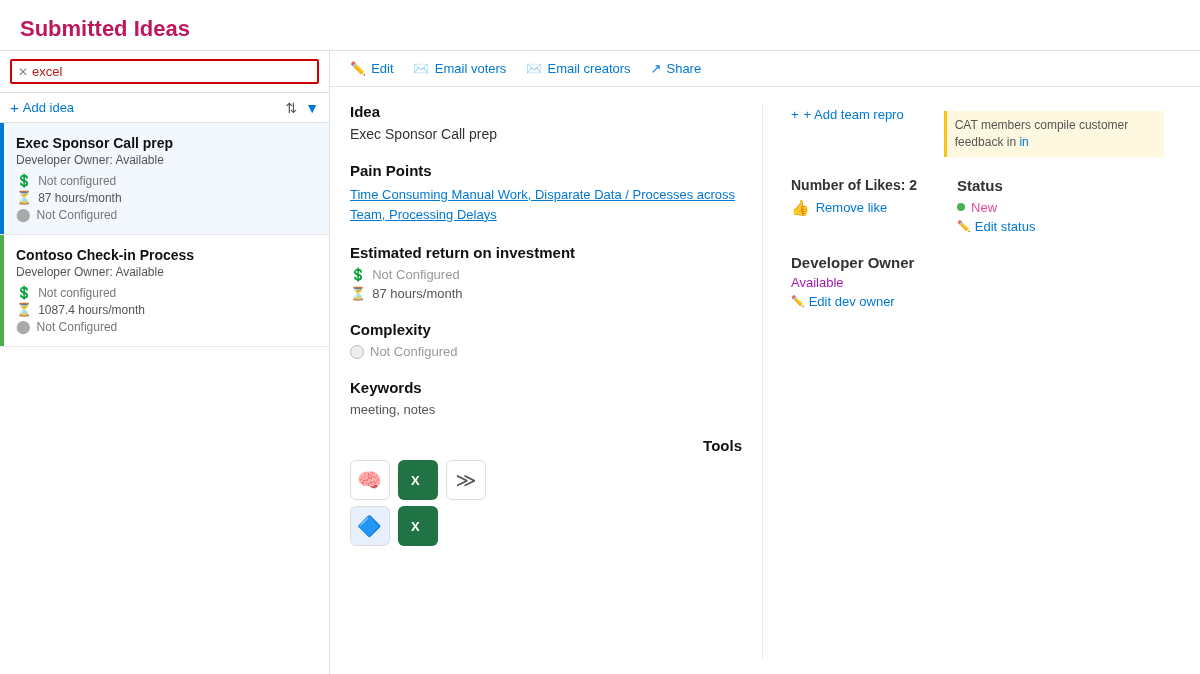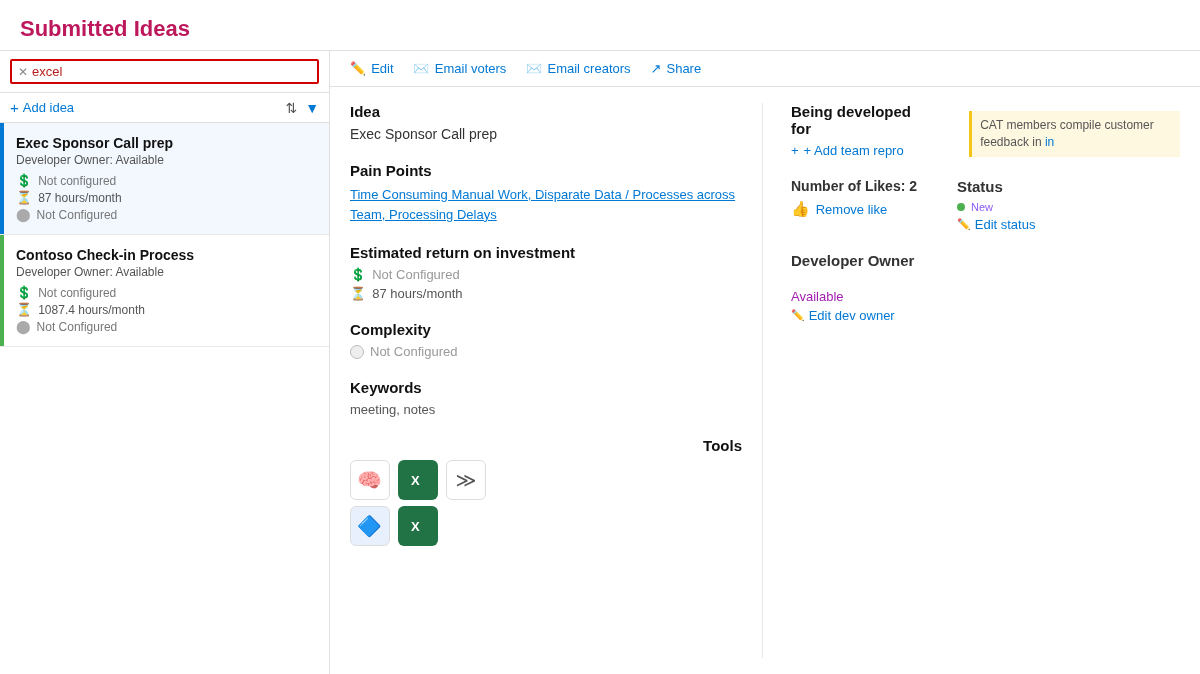--- a/index.html
+++ b/index.html
@@ -76,24 +76,24 @@
     .add-team-row { display: flex; align-items: center; gap: 5px; color: #0078d4; font-size: 13px; cursor: pointer; margin-top: 4px; }
 
     .cat-note { font-size: 12px; color: #555; line-height: 1.4; margin-top: 8px; background: #fff8e1; padding: 6px 8px; border-left: 3px solid #f5c518; max-width: 220px; }
     .cat-note .highlight { color: #0078d4; }
     .likes-title { font-size: 14px; font-weight: 600; margin-bottom: 6px; }
     .remove-like-row { display: flex; align-items: center; gap: 6px; color: #0078d4; font-size: 13px; cursor: pointer; }
     .thumb-icon { color: #0078d4; font-size: 15px; }
     .status-title { font-size: 15px; font-weight: 600; margin-bottom: 6px; }
     .status-row { display: flex; align-items: center; gap: 6px; margin-bottom: 4px; }
     .status-dot { width: 8px; height: 8px; border-radius: 50%; background: #4caf50; }
-    .status-text { font-size: 11px; color: #8b5cf6; }
+    .status-text { font-size: 13px; color: #ec4899; }
     .edit-link { display: flex; align-items: center; gap: 4px; color: #0078d4; font-size: 13px; cursor: pointer; }
     .pencil-icon { font-size: 11px; }
-    .dev-owner-title { font-size: 15px; font-weight: 600; margin-bottom: 20px; }
+    .dev-owner-title { font-size: 15px; font-weight: 600; margin-bottom: 4px; }
     .dev-owner-value { font-size: 13px; color: #a21caf; margin-bottom: 4px; }
 
     .right-col-inner { display: flex; flex-direction: column; gap: 0; }
 
   </style>
 </head>
 <body>
 
 <div class="page-wrapper">
   <div class="page-header">
@@ -247,21 +247,20 @@
               </div>
             </div>
           </div>
         </div>
 
         <div class="detail-right">
           <div class="right-col-inner">
 
             <div style="display:flex; gap:40px; margin-bottom:20px;">
               <div>
-                <div class="section-title">Being developed for</div>
                 <div class="add-team-row">
                   <span>+</span>
                   <span style="margin-left:0;">+ Add team repro</span>
                 </div>
               </div>
               <div>
                 <div class="cat-note">
                   <span>CAT members compile customer feedback in</span> <span class="highlight">in</span>
                 </div>
               </div>

